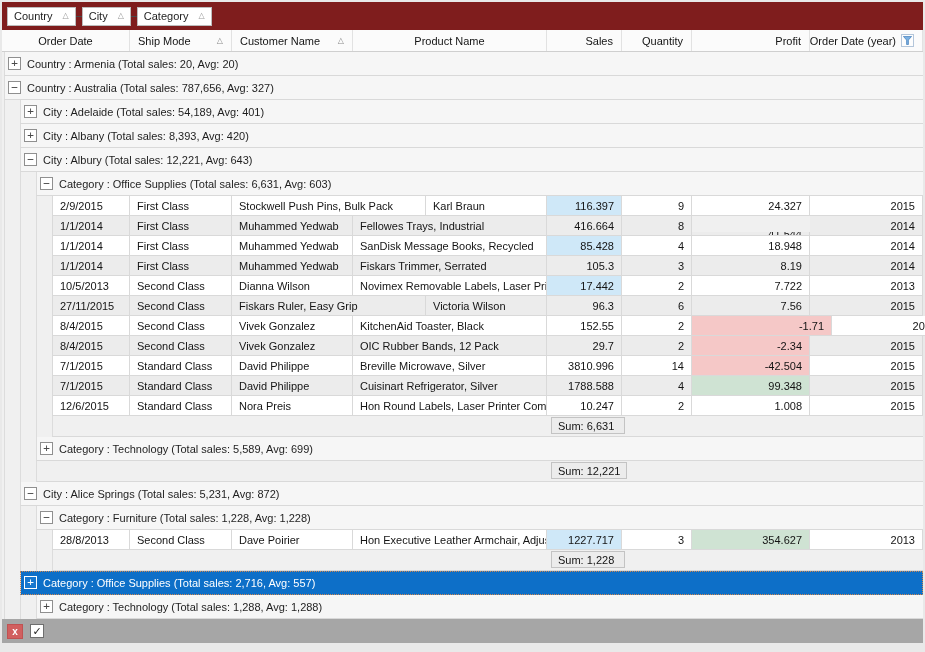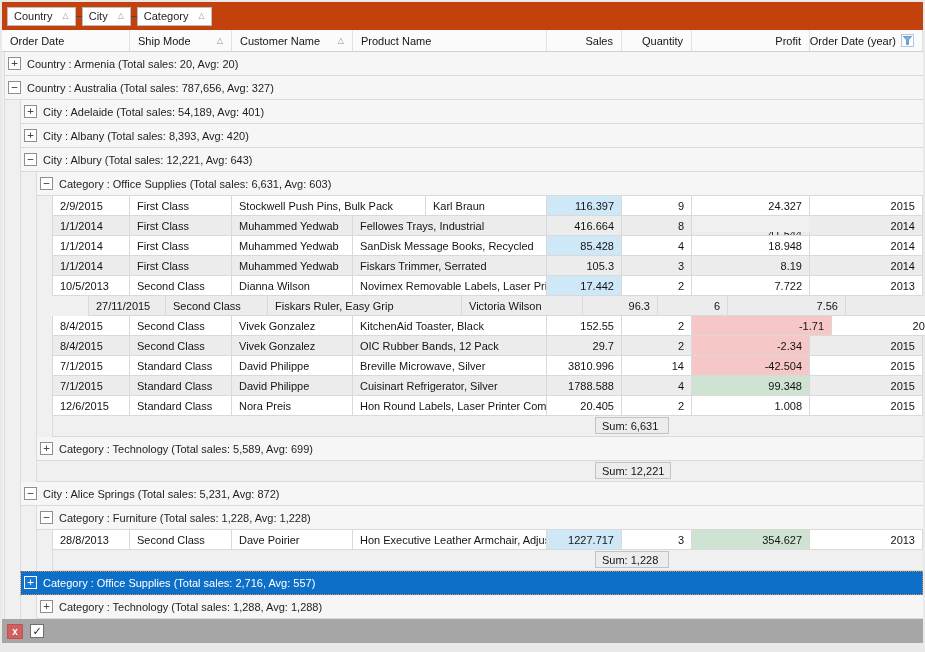--- a/index.html
+++ b/index.html
@@ -1,30 +1,30 @@
 <!DOCTYPE html>
 <html><head>
 <meta charset="utf-8">
 <style>
   html,body{margin:0;padding:0;width:925px;height:652px;overflow:hidden;
     font-family:"Liberation Sans",sans-serif;background:#e9e9e9;}
   .window{width:925px;height:652px;box-sizing:border-box;padding:2px 2px 0 2px;background:#e9e9e9;}
   .grid{width:921px;background:#f0f0f0;}
 
   
-  .group-panel{height:28px;background:#c2410c;display:flex;align-items:center;padding-left:5px;box-sizing:border-box;}
+  .group-panel{height:28px;background:#7f1d1d;display:flex;align-items:center;padding-left:5px;box-sizing:border-box;}
   .gp-box{height:19px;background:#ffffff;border:1px solid #bdbdbd;display:flex;align-items:center;
     padding:0 6px;font-size:11px;color:#1e1e1e;box-sizing:border-box;cursor:default;}
   .gp-tri{color:#9a9a9a;font-size:8px;margin-left:10px;line-height:8px;}
   .gp-link{width:6px;height:1px;background:#4a4a4a;flex:none;}
 
   
   .header{height:22px;background:#fbfbfb;display:flex;border-bottom:1px solid #cfcfcf;box-sizing:border-box;}
   .hcell{box-sizing:border-box;border-right:1px solid #e2e2e2;font-size:11px;color:#141414;
-    display:flex;align-items:center;padding:0 8px;flex:none;overflow:hidden;white-space:nowrap;}
+    display:flex;align-items:center;padding:0 8px;flex:none;overflow:hidden;white-space:nowrap;justify-content:center;}
   .hcell.right{justify-content:flex-end;}
   .h-tri{color:#8c8c8c;font-size:8px;margin-left:auto;line-height:8px;padding-left:6px;}
   .filter-ic{width:13px;height:13px;margin-left:5px;flex:none;border:1px solid #b4c6da;background:#fdfdfd;
     display:flex;align-items:center;justify-content:center;box-sizing:border-box;}
 
   
   .rows{background:#f0f0f0;padding-left:2px;box-sizing:border-box;}
   .row{display:flex;}
   .row.rgroup{height:24px;}
   .row.rdata{height:20px;}
@@ -46,21 +46,21 @@
   .dcell.first{border-left:1px solid #d9d9d9;}
   .dcell.right{justify-content:flex-end;}
   .row.z1 .dcell{background:#ececec;}
   .dcell.hl-blue{background:#cfe8f8 !important;}
   .dcell.hl-red{background:#f5c8c7 !important;}
   .dcell.hl-green{background:#cfe3d3 !important;}
 
   .sfill{flex:1;position:relative;background:#f0f0f0;border-bottom:1px solid #d9d9d9;
     border-left:1px solid #dcdcdc;box-sizing:border-box;}
   .sum-badge{position:absolute;top:1px;height:17px;box-sizing:border-box;background:#ececec;
-    border:1px solid #c3c3c3;font-size:11px;color:#141414;display:flex;align-items:center;padding:0 6px;margin-left:44px;}
+    border:1px solid #c3c3c3;font-size:11px;color:#141414;display:flex;align-items:center;padding:0 6px;}
 
   
   .filter-bar{height:24px;background:#a6a6a6;display:flex;align-items:center;padding:0 5px;box-sizing:border-box;}
   .fb-close{width:16px;height:15px;background:#d15f5f;border:1px solid #c05252;color:#ffffff;
     font-size:10px;font-weight:bold;line-height:13px;text-align:center;box-sizing:border-box;cursor:default;}
   .fb-check{width:14px;height:14px;background:#ffffff;border:1px solid #6e6e6e;color:#1a1a1a;
     font-size:11px;line-height:12px;text-align:center;box-sizing:border-box;margin-left:7px;cursor:default;}
   .fb-text{color:#ffffff;font-size:11px;margin-left:11px;white-space:nowrap;overflow:hidden;}
 </style>
 </head>
@@ -221,21 +221,21 @@
           <div class="dcell" style="width: 194px;">Novimex Removable Labels, Laser Prin</div>
           <div class="dcell right hl-blue" style="width: 75px;">17.442</div>
           <div class="dcell right" style="width: 70px;">2</div>
           <div class="dcell right" style="width: 118px;">7.722</div>
           <div class="dcell right" style="width: 113px;">2013</div>
         </div>
         <div class="row rdata z1">
           <div class="ind"></div>
           <div class="ind"></div>
           <div class="ind"></div>
-          <div class="dcell first" style="width: 78px; margin-left: 36px;">27/11/2015</div>
+          <div class="dcell first" style="width: 78px;">27/11/2015</div>
           <div class="dcell" style="width: 102px;">Second Class</div>
           <div class="dcell" style="width: 194px;">Fiskars Ruler, Easy Grip</div>
           <div class="dcell" style="width: 121px;">Victoria Wilson</div>
           <div class="dcell right" style="width: 75px;">96.3</div>
           <div class="dcell right" style="width: 70px;">6</div>
           <div class="dcell right" style="width: 118px;">7.56</div>
           <div class="dcell right" style="width: 113px;">2015</div>
         </div>
         <div class="row rdata z0">
           <div class="ind"></div>
@@ -290,21 +290,21 @@
           <div class="dcell right" style="width: 113px;">2015</div>
         </div>
         <div class="row rdata z0">
           <div class="ind"></div>
           <div class="ind"></div>
           <div class="ind"></div>
           <div class="dcell first" style="width: 78px;">12/6/2015</div>
           <div class="dcell" style="width: 102px;">Standard Class</div>
           <div class="dcell" style="width: 121px;">Nora Preis</div>
           <div class="dcell" style="width: 194px;">Hon Round Labels, Laser Printer Comp</div>
-          <div class="dcell right" style="width: 75px;">20.405</div>
+          <div class="dcell right" style="width: 75px;">10.247</div>
           <div class="dcell right" style="width: 70px;">2</div>
           <div class="dcell right" style="width: 118px;">1.008</div>
           <div class="dcell right" style="width: 113px;">2015</div>
         </div>
         <div class="row rsum">
           <div class="ind"></div>
           <div class="ind"></div>
           <div class="ind"></div>
           <div class="sfill">
             <span class="sum-badge" style="left: 498px; min-width: 74px;">Sum: 6,631</span>

